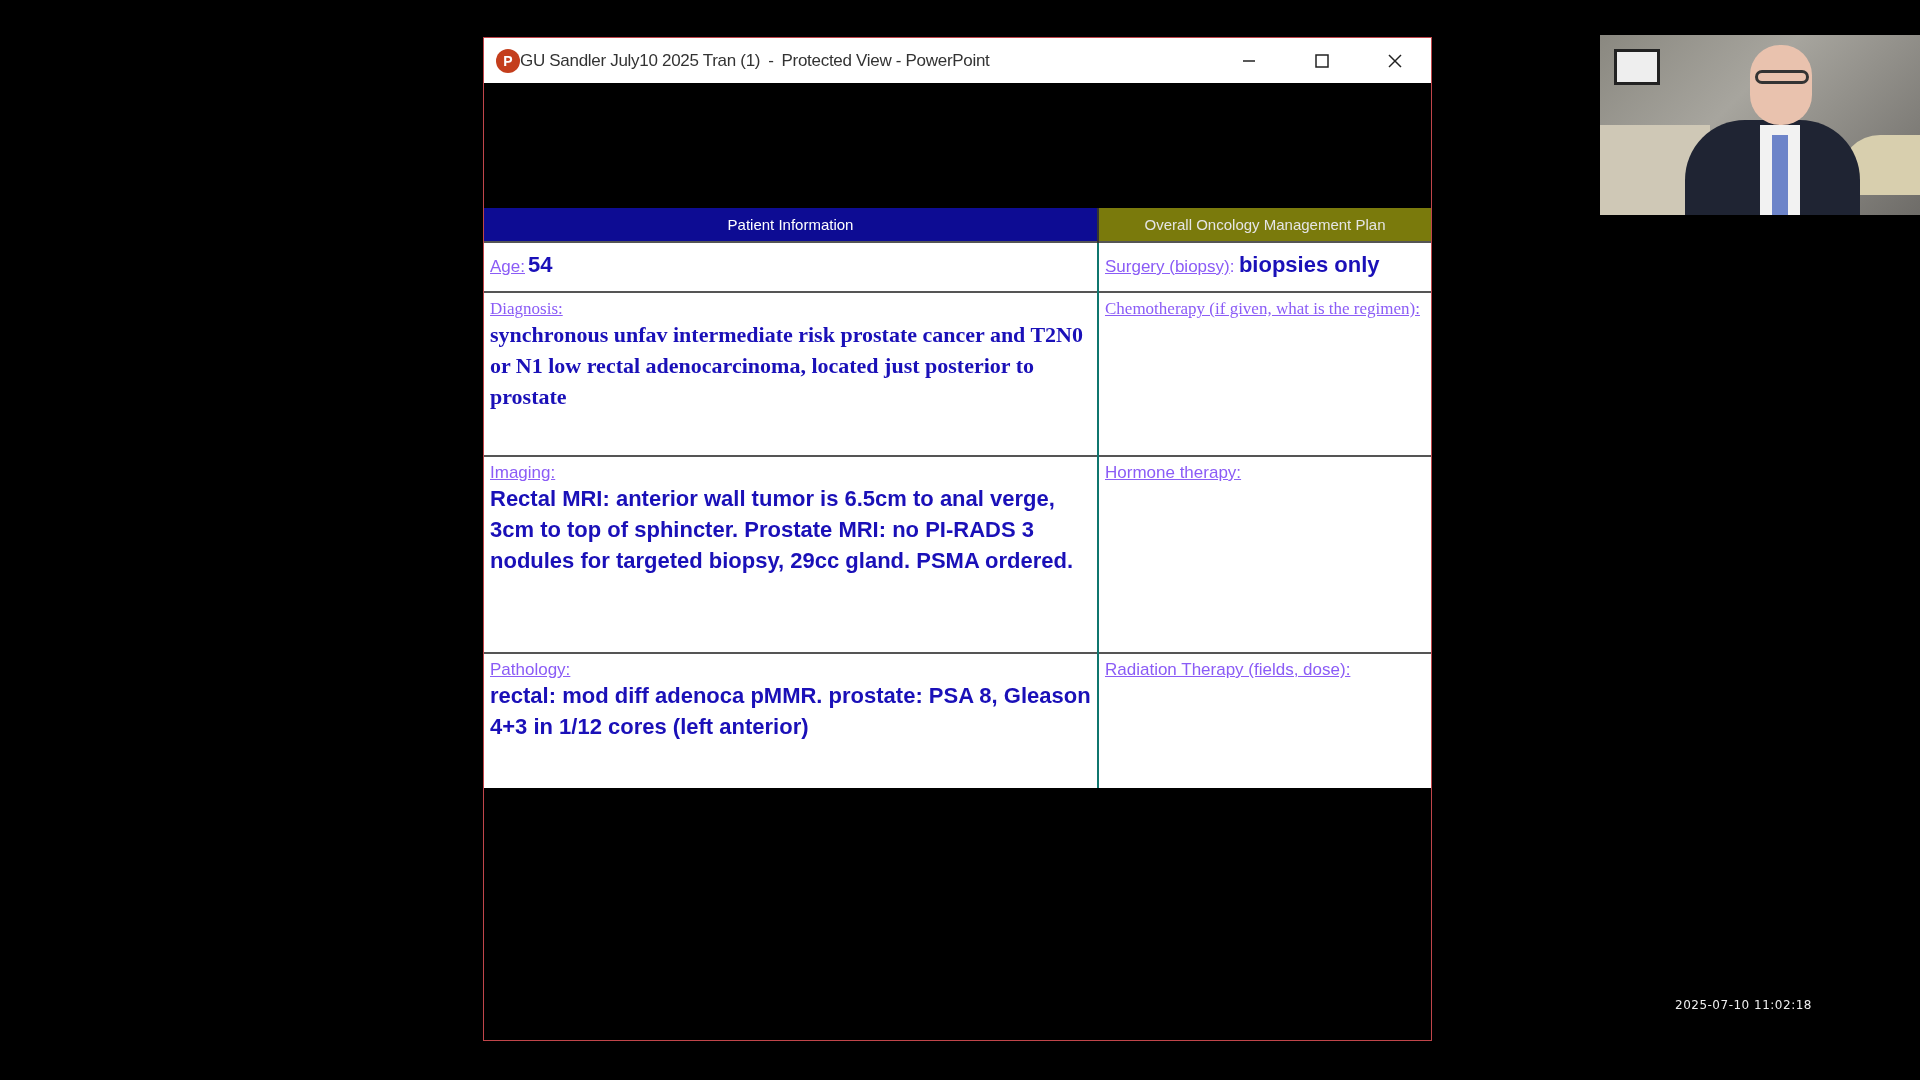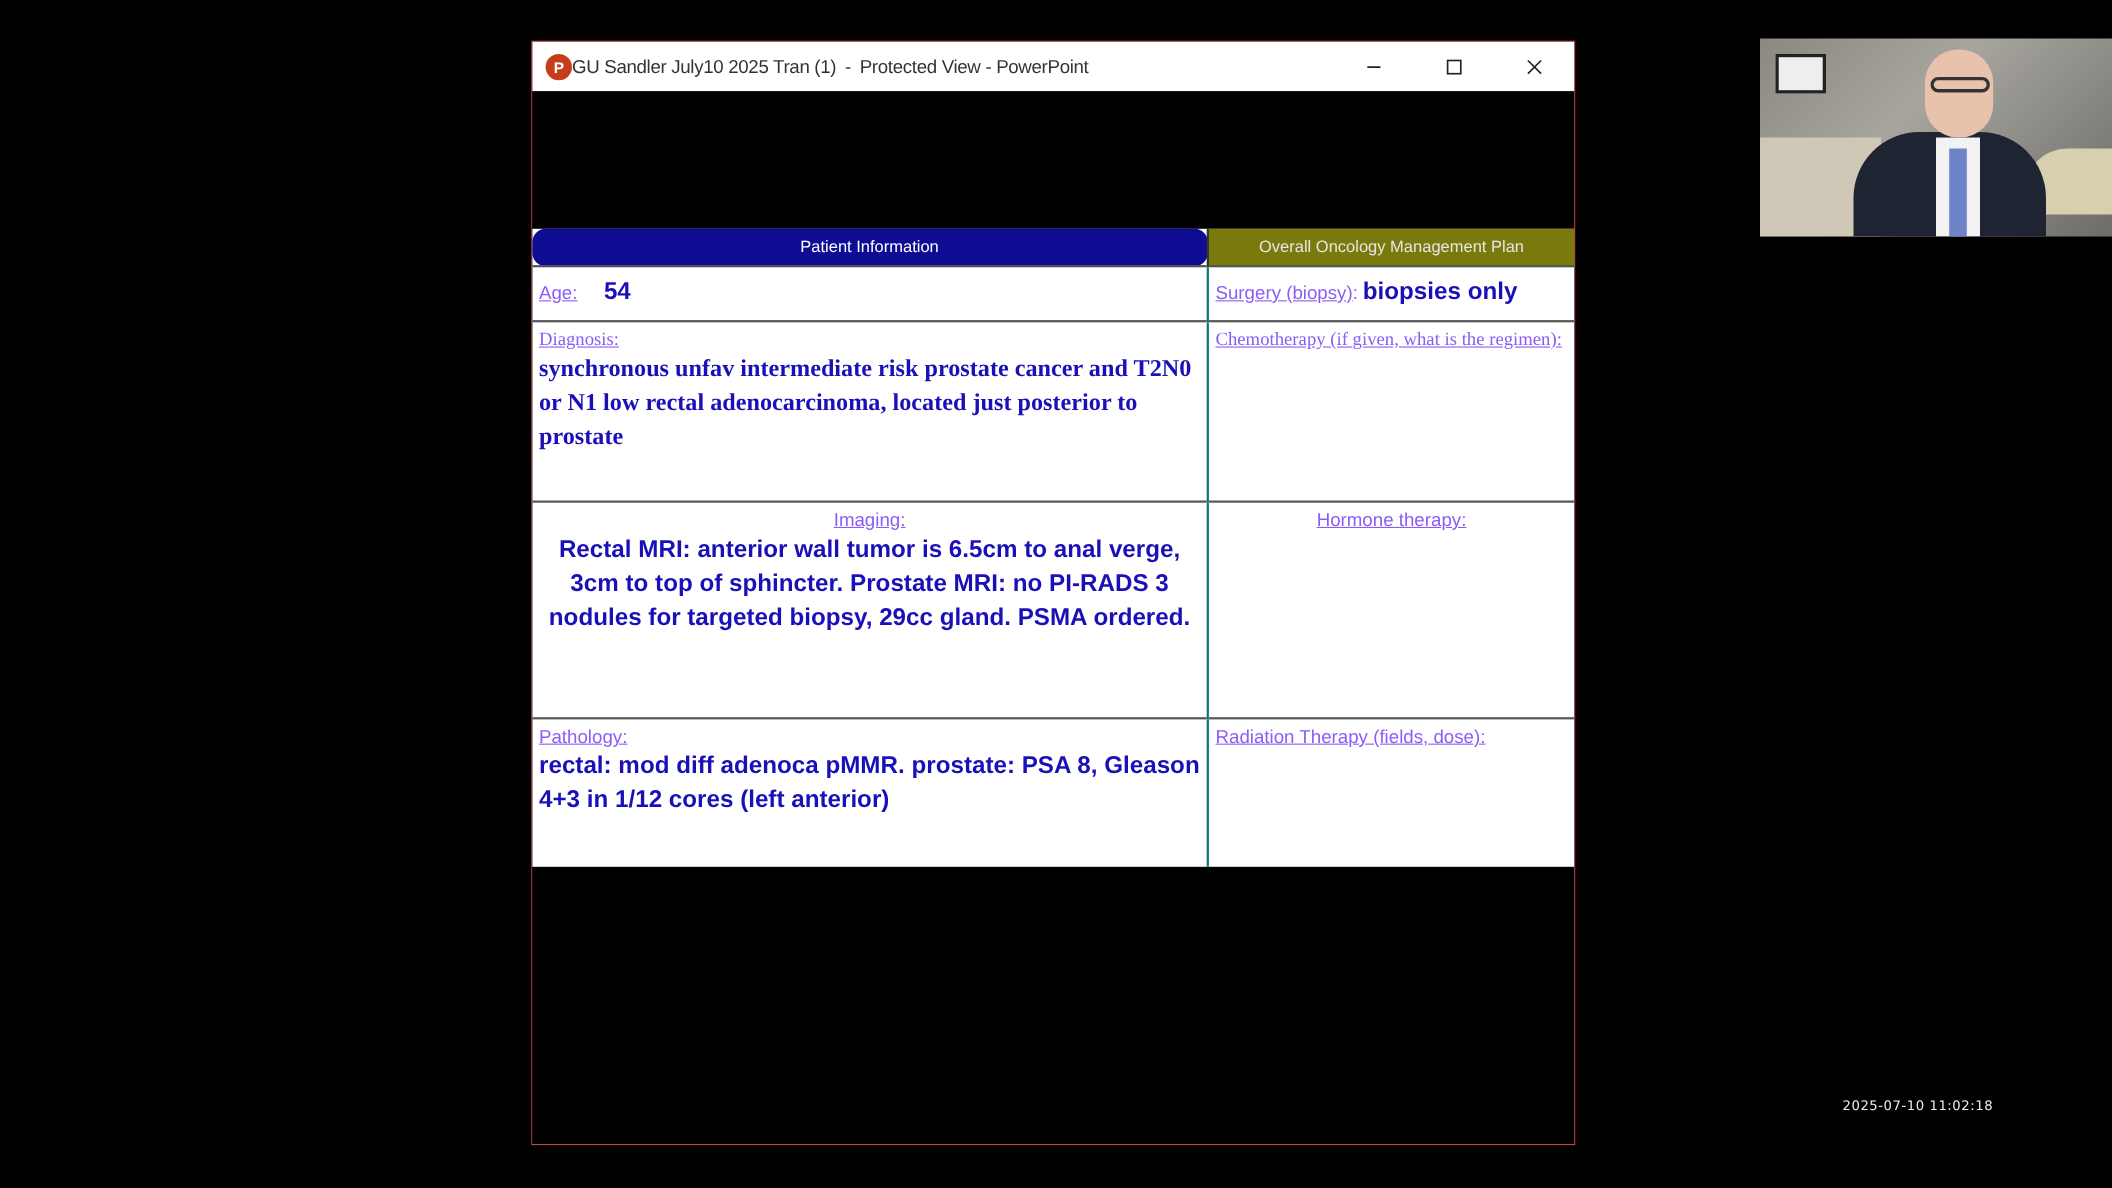--- a/index.html
+++ b/index.html
@@ -9,30 +9,30 @@
   .app-icon { width:24px; height:24px; margin-left:12px; border-radius:50%; background:#c43e1c; color:#fff; font-weight:bold; font-size:14px; display:flex; align-items:center; justify-content:center; position:relative; }
   .app-icon::after { content:""; position:absolute; right:-4px; top:5px; width:10px; height:14px; background:#ed6c47; border-radius:0 7px 7px 0; z-index:-1; }
   .title { font-size:17px; color:#333; letter-spacing:-0.3px; }
   .title .sep { margin:0 8px; }
   .win-controls { margin-left:auto; display:flex; height:100%; }
   .win-btn { width:73px; height:100%; display:flex; align-items:center; justify-content:center; color:#222; font-size:20px; }
   .win-btn svg { width:16px; height:16px; }
   .slide { position:absolute; left:0; top:45px; right:0; bottom:0; background:#000; }
   table.ptable { position:absolute; left:0; top:125px; width:947px; border-collapse:collapse; table-layout:fixed; background:#fff; }
   .ptable th { height:33px; font-weight:normal; font-size:15px; text-align:center; padding:0; }
-  .th-patient { background:#0d0c93; color:#fff; width:613px;border-radius:12px; }
+  .th-patient { background:#0d0c93; color:#fff; width:613px; }
   .th-plan { background:#7a7a0c; color:#e5e5e5; border-left:2px solid #333; }
   .ptable td { vertical-align:top; padding:6px 6px 6px 6px; border-top:2px solid #555; }
   .ptable td.right { border-left:2px solid #0f766e; }
   .lbl { color:#8b5cf6; font-size:17px; text-decoration:underline; }
   .val { color:#1a10b8; font-weight:bold; font-size:22px; line-height:31px; }
-  .inline-val { margin-left:24px; }
+  .inline-val { margin-left:3px; }
   .row-age td { height:36px; }
   .row-dx td { height:150px;font-family:Liberation Serif, serif; }
-  .row-img td { height:183px;text-align:center; }
+  .row-img td { height:183px; }
   .row-path td { height:122px; }
   .row-stage td { height:116px; }
   .webcam { position:absolute; left:1600px; top:35px; width:320px; height:180px; background:linear-gradient(135deg,#8a8880 0%, #a7a59e 40%, #6e6c68 100%); overflow:hidden; }
   .wc-desk { position:absolute; left:0; bottom:0; width:110px; height:90px; background:#cfc8b6; }
   .wc-desk2 { position:absolute; right:0; bottom:20px; width:80px; height:60px; background:#d8cfae; border-radius:40px 0 0 0; }
   .wc-body { position:absolute; left:85px; bottom:0; width:175px; height:95px; background:#1f2433; border-radius:60px 60px 0 0; }
   .wc-shirt { position:absolute; left:160px; bottom:0; width:40px; height:90px; background:#f2f2f2; }
   .wc-tie { position:absolute; left:172px; bottom:0; width:16px; height:80px; background:#6d84c9; }
   .wc-head { position:absolute; left:150px; top:10px; width:62px; height:80px; background:#e9c2ae; border-radius:30px; }
   .wc-glasses { position:absolute; left:155px; top:35px; width:54px; height:14px; border:3px solid #333; border-radius:8px; box-sizing:border-box; }

